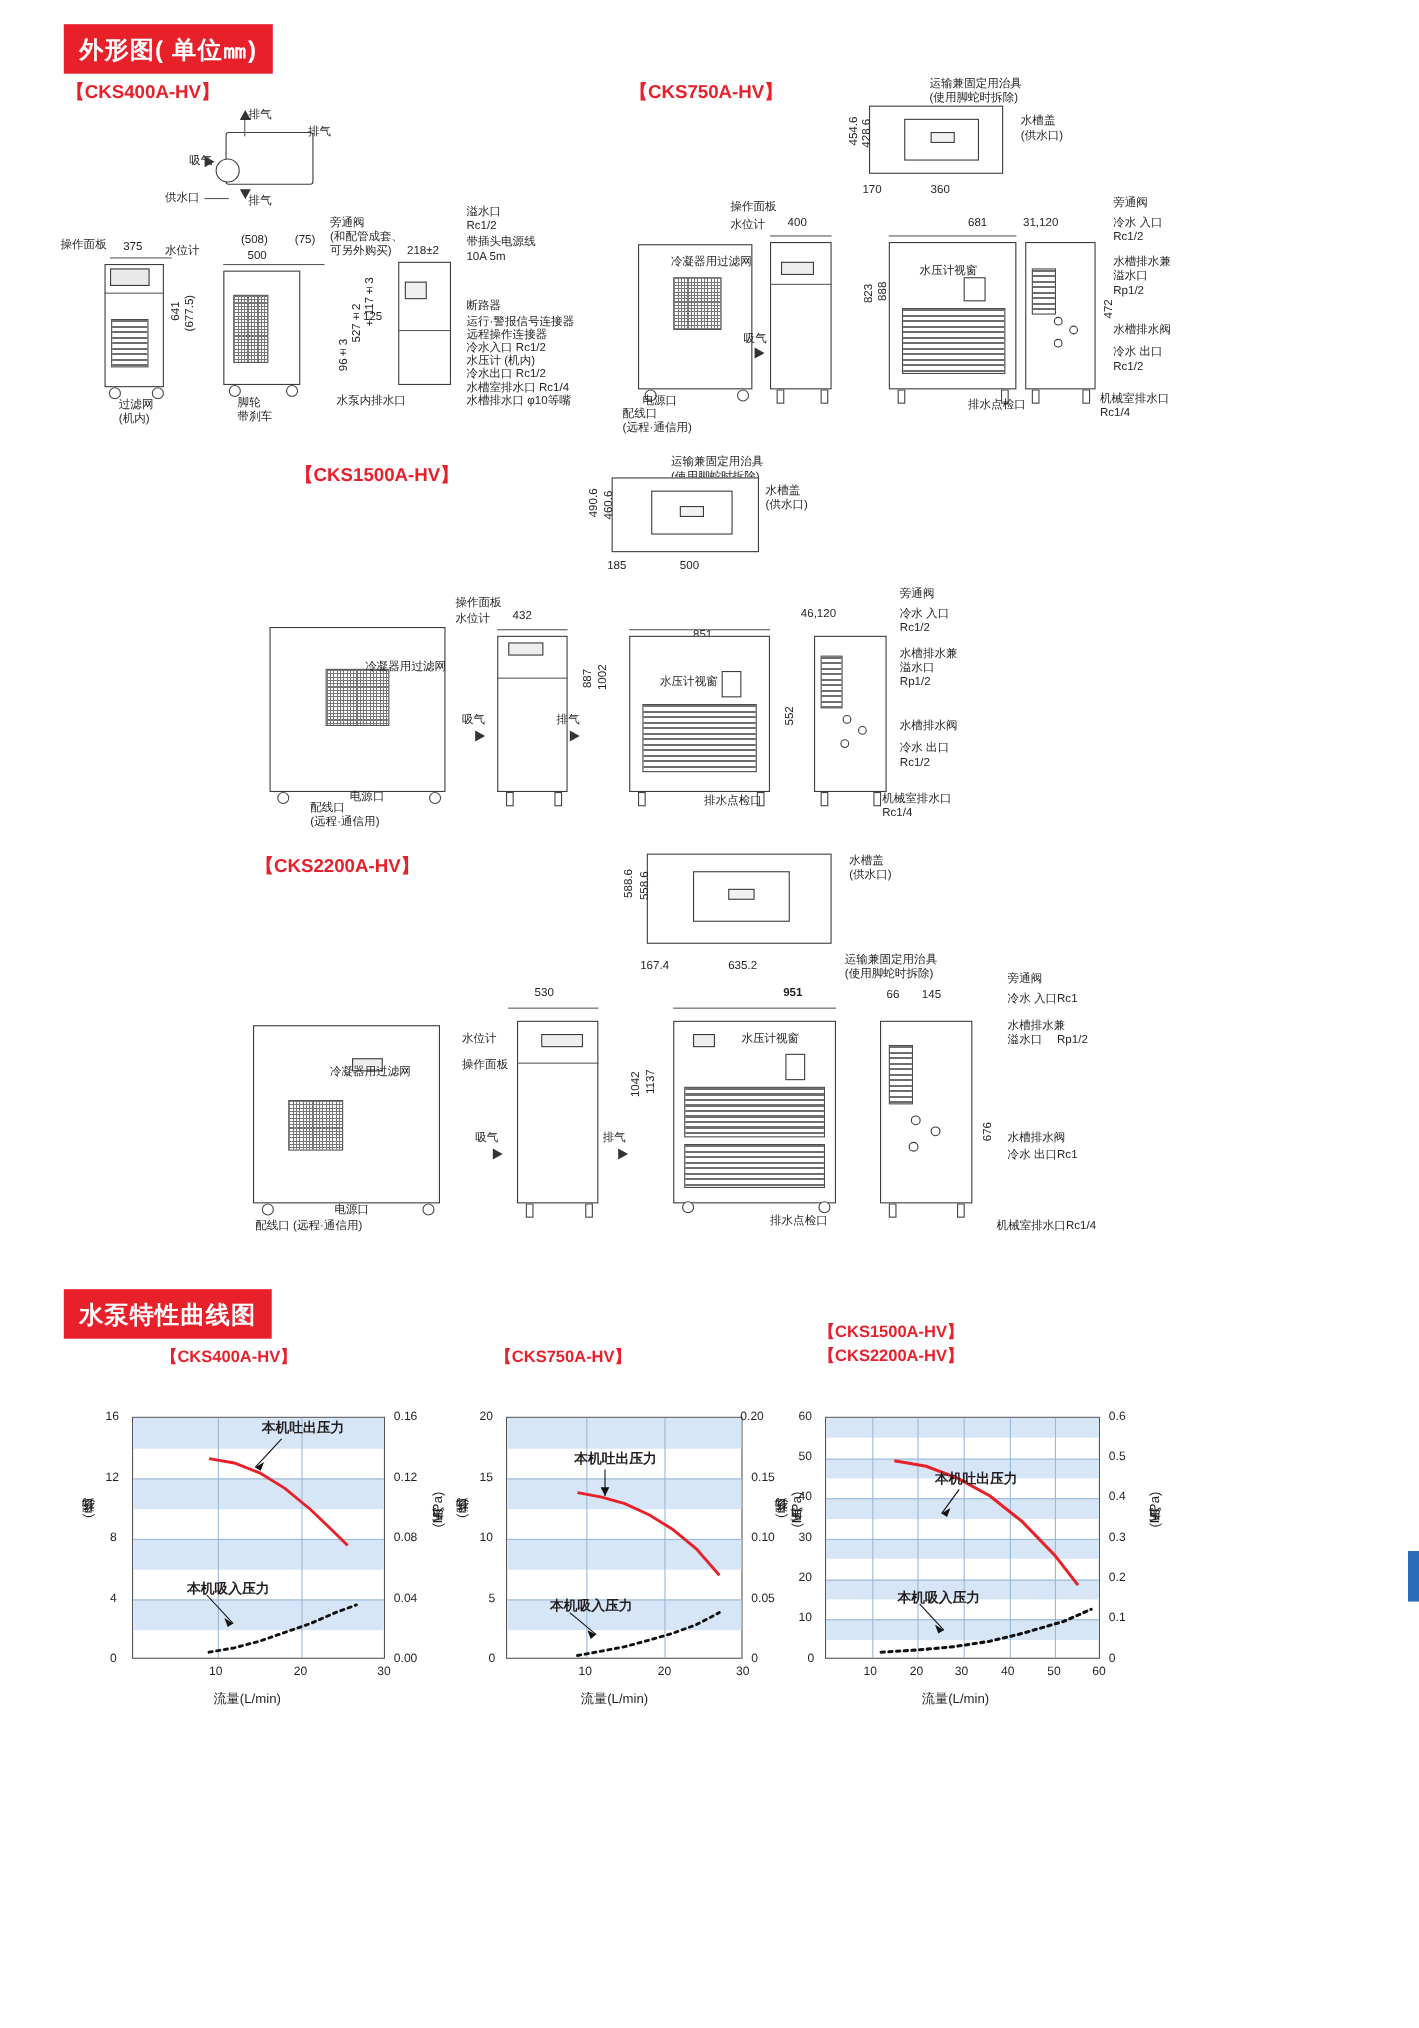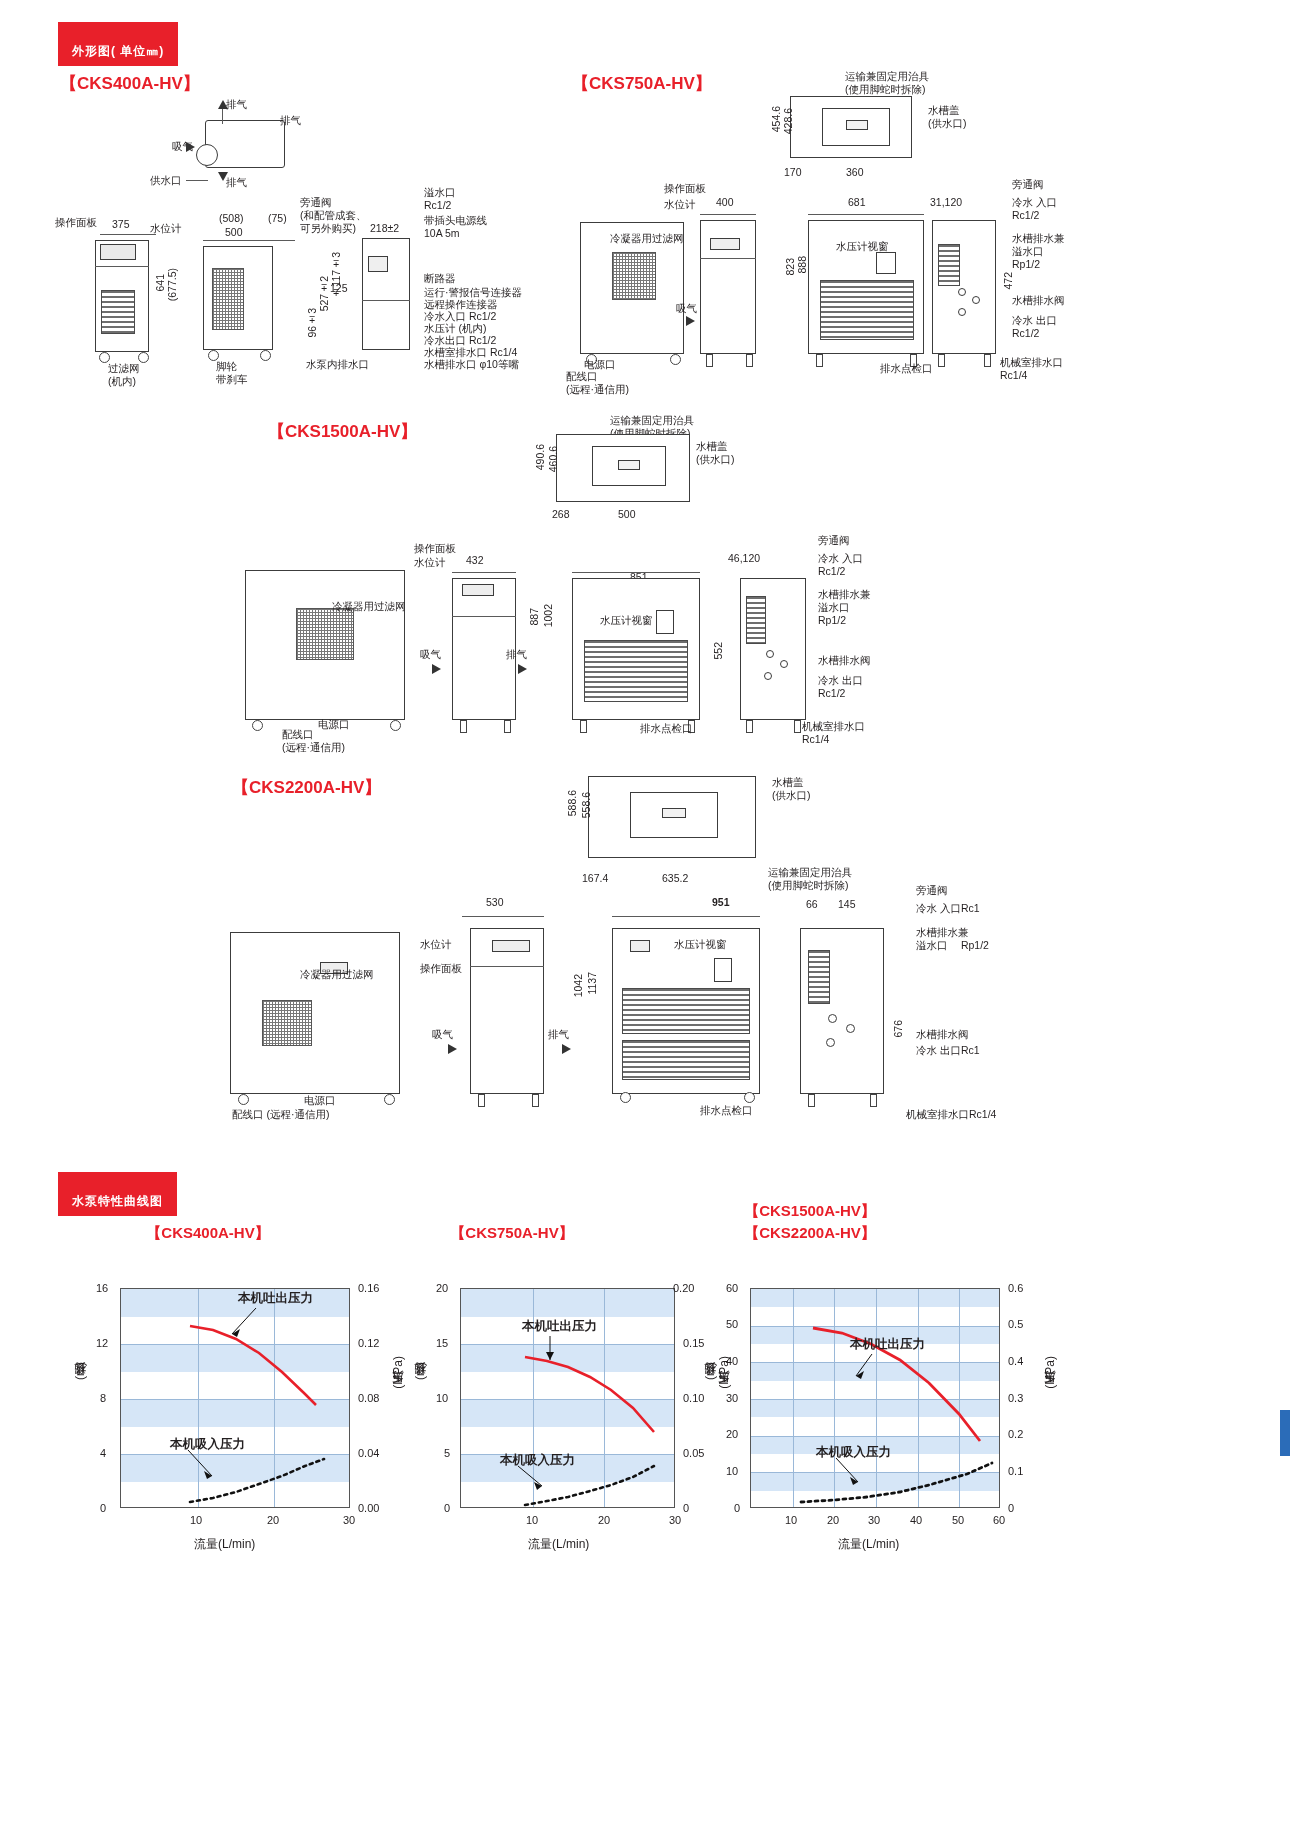--- a/index.html
+++ b/index.html
@@ -5,22 +5,22 @@
   html,body{margin:0;padding:0;}
   body{
     width:1290px;height:1844px;position:relative;background:#ffffff;
     font-family:"Liberation Sans","DejaVu Sans",sans-serif;
     color:#231f20;overflow:hidden;
   }
   .page{position:relative;width:1290px;height:1844px;}
 
   
   .sec-tag{
-    position:absolute;background:#e8202a;color:#fff;font-size:12px;font-weight:bold;
-    padding:21px 14px 6px 14px;letter-spacing:1px;white-space:nowrap;
+    position:absolute;background:#e8202a;color:#fff;font-size:22px;font-weight:bold;
+    padding:9px 14px 6px 14px;letter-spacing:1px;white-space:nowrap;
   }
   .model-title{
     position:absolute;color:#e8202a;font-size:17px;font-weight:bold;white-space:nowrap;
   }
 
   
   .lbl{position:absolute;font-size:10.5px;color:#231f20;white-space:pre;line-height:1.25;}
   .dim{position:absolute;font-size:10.5px;color:#231f20;white-space:nowrap;}
   .dim.vert{writing-mode:vertical-rl;transform:rotate(180deg);}
 
@@ -163,21 +163,21 @@
   <div class="box" style="left:700px;top:220px;width:56px;height:134px;"></div>
   <div class="box" style="left:710px;top:238px;width:30px;height:12px;background:#eee;"></div>
   <div class="thin hline" style="left:700px;top:258px;width:56px;"></div>
   <div class="foot" style="left:706px;top:354px;"></div>
   <div class="foot" style="left:746px;top:354px;"></div>
   <div class="lbl" style="left:676px;top:302px;">吸气</div>
   <div class="arrow-r" style="left:686px;top:316px;"></div>
   <div class="dim vert" style="left:784px;top:258px;">823</div>
   <div class="dim vert" style="left:796px;top:256px;">888</div>
 
-  <div class="dim" style="left:848px;top:196px;">681</div>
+  <div class="dim" style="left:880px;top:196px;">681</div>
   <div class="thin hline" style="left:808px;top:214px;width:116px;"></div>
   <div class="box" style="left:808px;top:220px;width:116px;height:134px;"></div>
   <div class="lbl" style="left:836px;top:240px;">水压计视窗</div>
   <div class="box" style="left:876px;top:252px;width:20px;height:22px;"></div>
   <div class="grill" style="left:820px;top:280px;width:94px;height:60px;"></div>
   <div class="foot" style="left:816px;top:354px;"></div>
   <div class="foot" style="left:910px;top:354px;"></div>
   <div class="lbl" style="left:880px;top:362px;">排水点检口</div>
 
   <div class="dim" style="left:930px;top:196px;">31,120</div>
@@ -206,21 +206,21 @@
   <div class="lbl" style="left:610px;top:414px;">运输兼固定用治具
 (使用脚蛇时拆除)</div>
   <div class="lbl" style="left:696px;top:440px;">水槽盖
 (供水口)</div>
 
   <div class="box" style="left:556px;top:434px;width:134px;height:68px;"></div>
   <div class="box" style="left:592px;top:446px;width:74px;height:40px;"></div>
   <div class="box" style="left:618px;top:460px;width:22px;height:10px;background:#f2f2f2;"></div>
   <div class="dim vert" style="left:534px;top:444px;">490.6</div>
   <div class="dim vert" style="left:547px;top:446px;">460.6</div>
-  <div class="dim" style="left:552px;top:508px;">268</div>
+  <div class="dim" style="left:552px;top:508px;">185</div>
   <div class="dim" style="left:618px;top:508px;">500</div>
 
   <div class="box" style="left:245px;top:570px;width:160px;height:150px;"></div>
   <div class="mesh" style="left:296px;top:608px;width:58px;height:52px;"></div>
   <div class="lbl" style="left:332px;top:600px;">冷凝器用过滤网</div>
   <div class="caster" style="left:252px;top:720px;"></div>
   <div class="caster" style="left:390px;top:720px;"></div>
   <div class="lbl" style="left:318px;top:718px;">电源口</div>
   <div class="lbl" style="left:282px;top:728px;">配线口
 (远程·通信用)</div>

